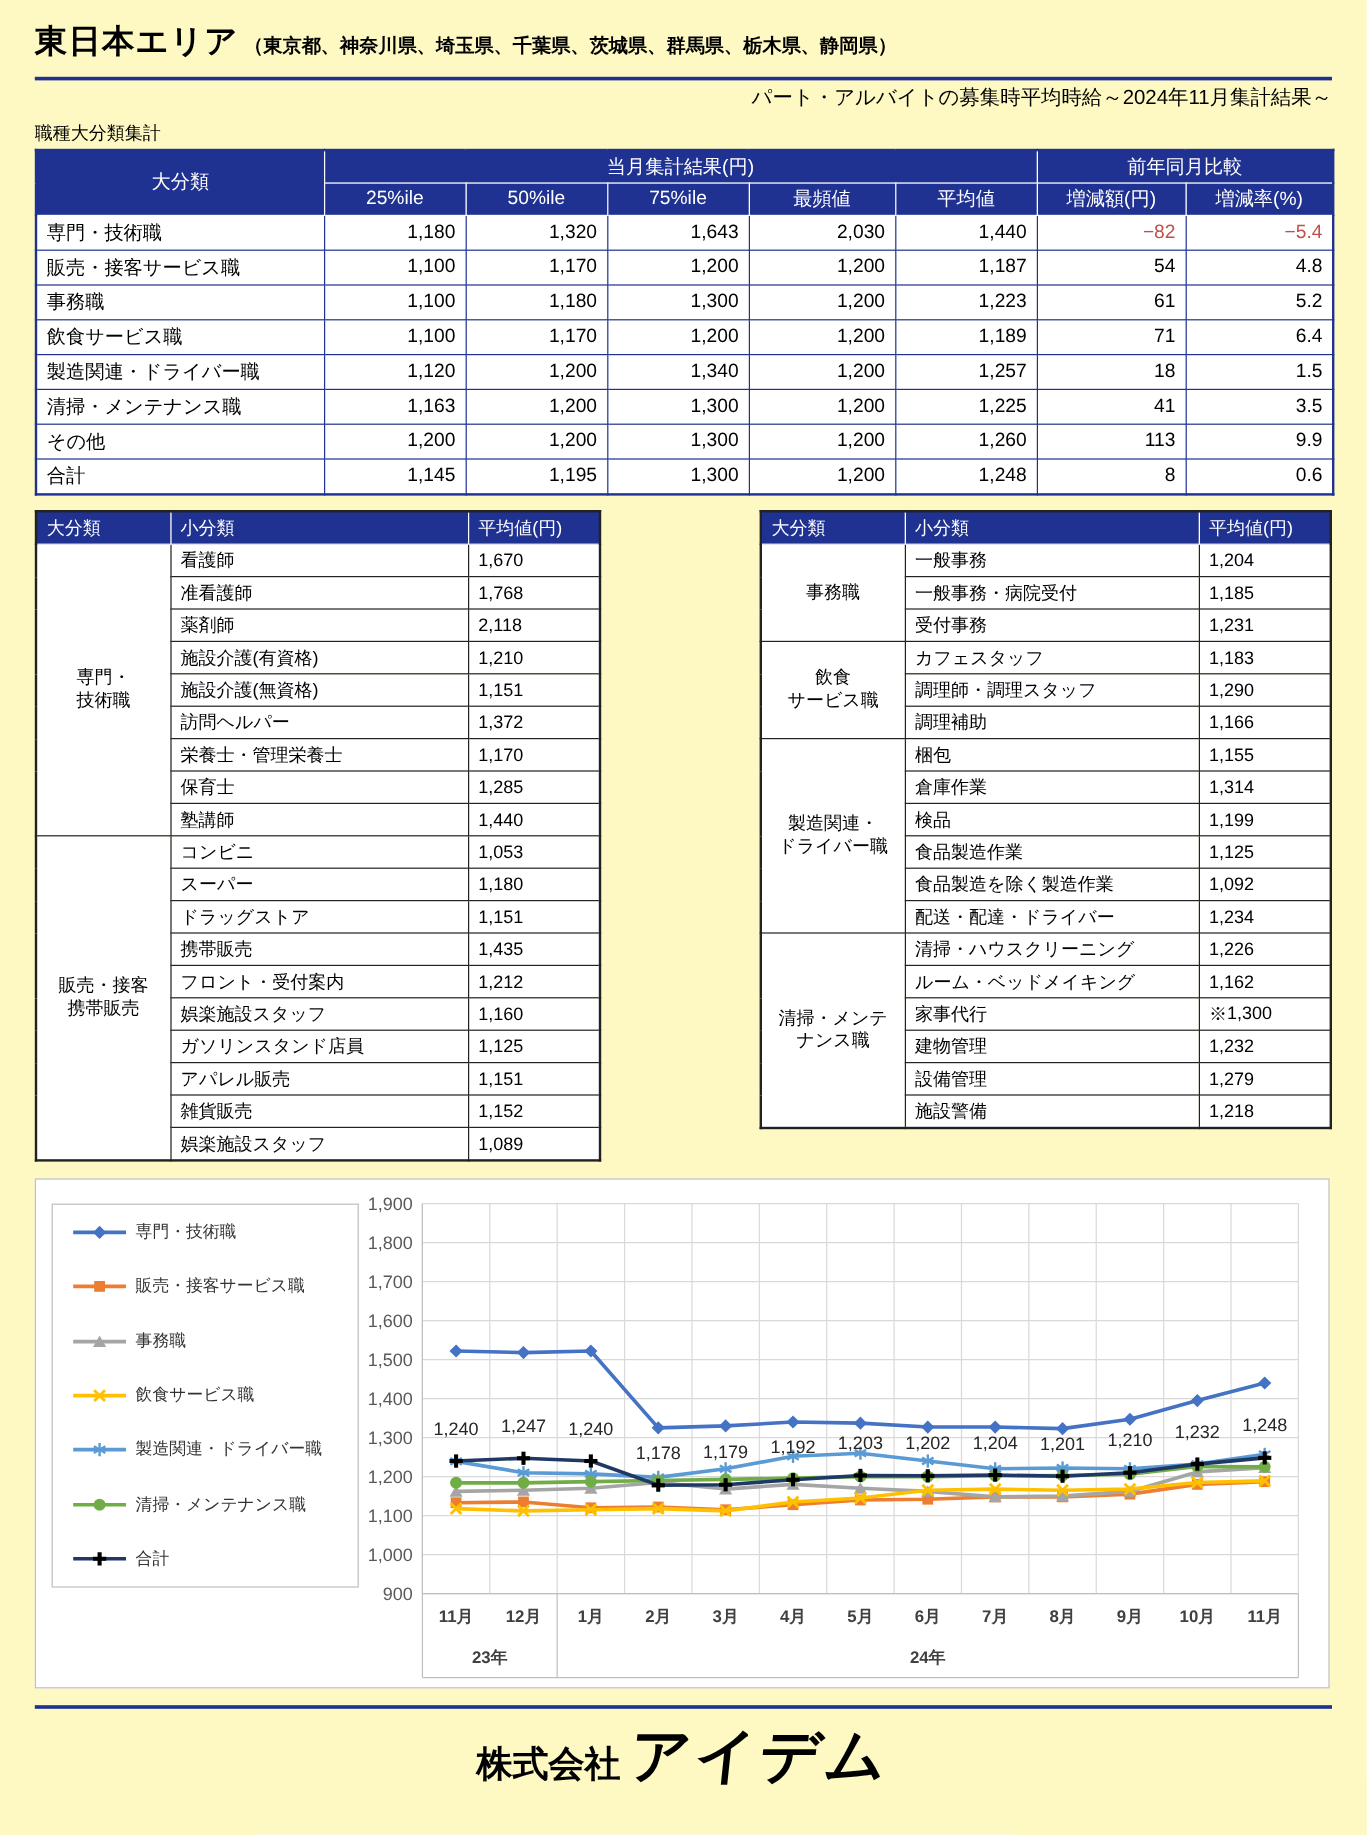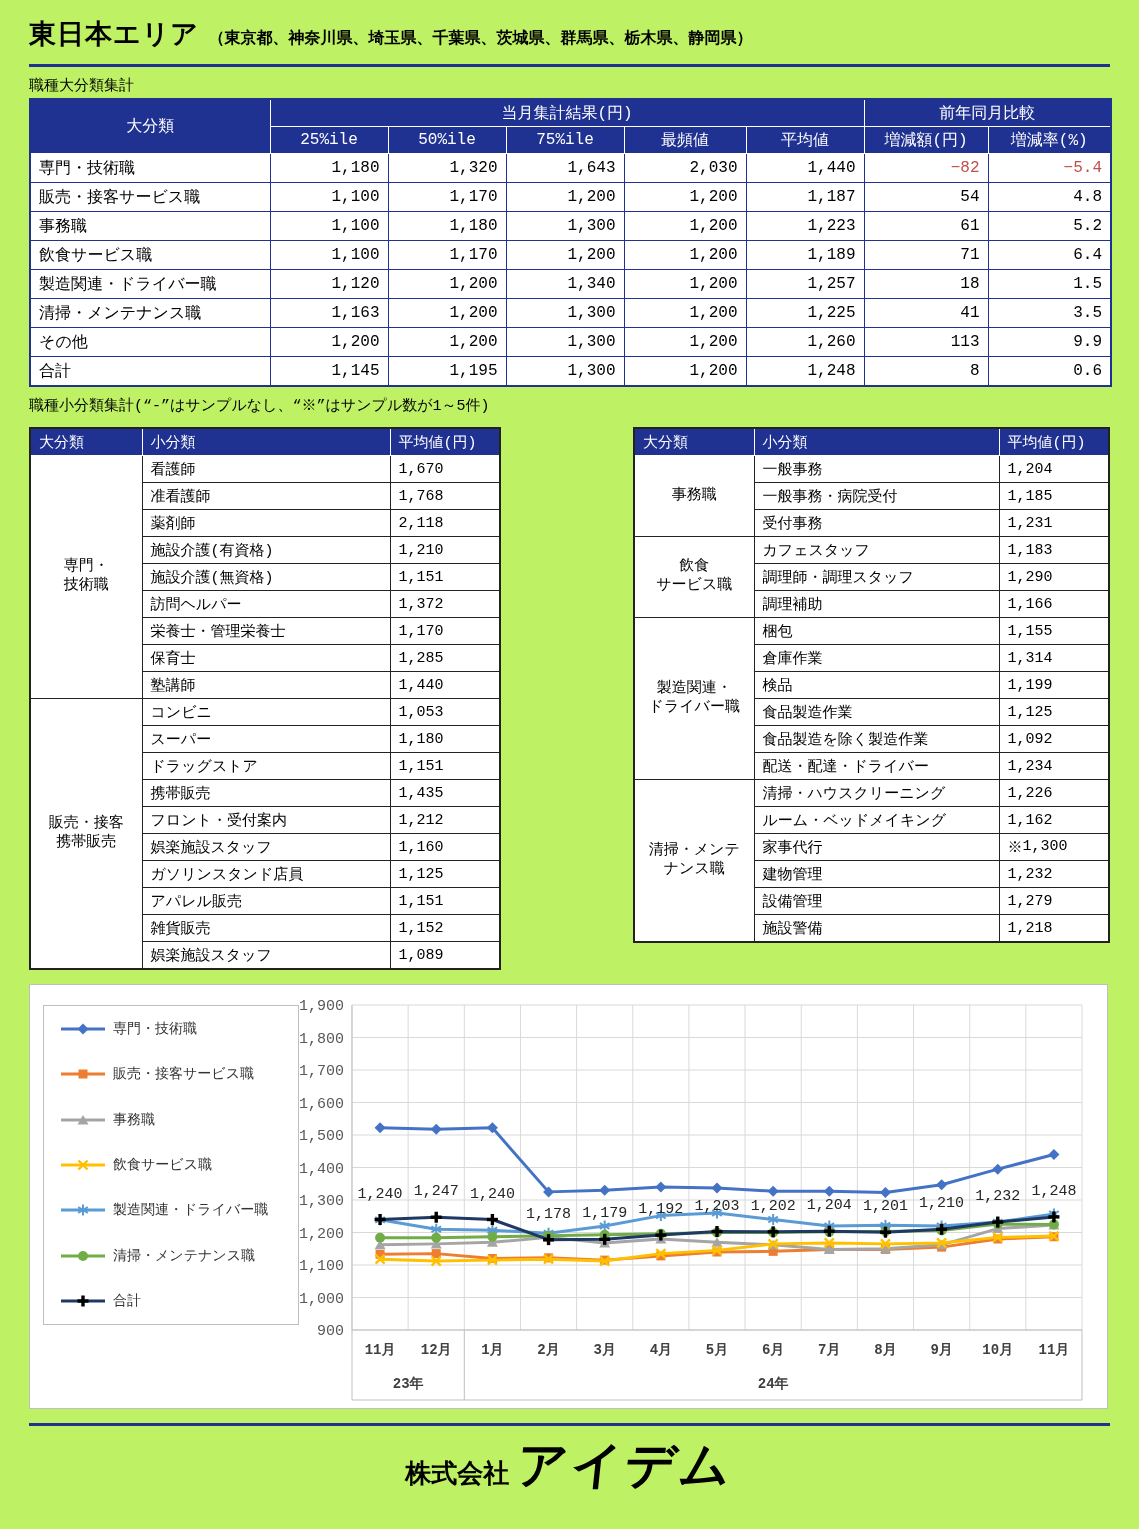--- a/index.html
+++ b/index.html
@@ -1,17 +1,17 @@
 <!DOCTYPE html>
 <html lang="ja"><head>
 <meta charset="utf-8">
 <style>
   html,body{margin:0;padding:0;background:#fff;}
-  .page{width:1139px;height:1529px;position:relative;background:#bef264;overflow:hidden;
-        font-family:Liberation Mono, monospace;color:#000;}
+  .page{width:1139px;height:1529px;position:relative;background:#fef9c3;overflow:hidden;
+        font-family:Liberation Sans, sans-serif;color:#000;}
   
   .hdr{position:relative;margin:16px 29px 0;height:48px;}
   .area-title{font-size:27px;font-weight:bold;letter-spacing:1px;}
   .area-sub{font-size:16px;font-weight:bold;}
   .logo{position:absolute;right:0;top:-6px;font-size:46px;font-weight:800;color:#1B2E8C;letter-spacing:0px;}
   .logo .i{color:#E8332A;}
   .hdr-rule{margin:0 29px;border-top:3px solid #1F3191;}
   .sub-line{margin:3px 29px 0;text-align:right;font-size:17px;}
   .sec{margin:9px 0 3px 29px;font-size:15px;}
   
@@ -31,33 +31,34 @@
   .mint td.num{text-align:left;}
   .mint .mk{float:left;}
   
   .chart-box{position:relative;margin:14px 29px 0;width:1077px;height:423px;border:1px solid #BFBFBF;background:#fff;}
   .legend{position:absolute;left:13px;top:20px;width:256px;height:320px;border:1px solid #BFBFBF;
           display:flex;flex-direction:column;justify-content:space-around;padding-left:16px;box-sizing:border-box;background:#fff;z-index:2;}
   .legend .item{display:flex;align-items:center;gap:7px;font-size:14px;color:#333;}
   
   .foot-rule{margin:14px 29px 0;border-top:3px solid #1F3191;}
   .foot-logo{margin-top:6px;text-align:center;}
-  .foot-logo .kk{font-size:26px;font-weight:bold;}
+  .foot-logo .kk{font-size:30px;font-weight:bold;}
   .foot-logo .nm{font-size:50px;font-weight:900;display:inline-block;transform:skewX(-6deg);margin-left:8px;letter-spacing:3px;}
 </style>
 </head>
 <body>
 
 <div class="page">
 
   <div class="hdr">
     <span class="area-title">東日本エリア</span>
     <span class="area-sub">（東京都、神奈川県、埼玉県、千葉県、茨城県、群馬県、栃木県、静岡県）</span>
   </div>
   <div class="hdr-rule"></div>
+  <div class="sub-line">パート・アルバイトの募集時平均時給～2024年11月集計結果～</div>
 
   <div class="sec">職種大分類集計</div>
 
   <table class="majt">
     <colgroup>
       <col style="width:240px">
         <col style="width:118px">
         <col style="width:118px">
         <col style="width:118px">
       <col style="width:122px">
@@ -158,21 +159,20 @@
           <td class="num">1,195</td>
           <td class="num">1,300</td>
           <td class="num">1,200</td>
           <td class="num">1,248</td>
           <td class="num">8</td>
           <td class="num">0.6</td>
         </tr>
       </tbody>
   </table>
 
-  <div class="sec">職種小分類集計(“-”はサンプルなし、“※”はサンプル数が1～5件)</div>
 
   <div class="minor-wrap">
     <table class="mint" style="width:470px">
       <colgroup>
           <col style="width:112px">
           <col style="width:248px">
           <col style="width:110px">
         </colgroup>
       <thead>
         <tr>

